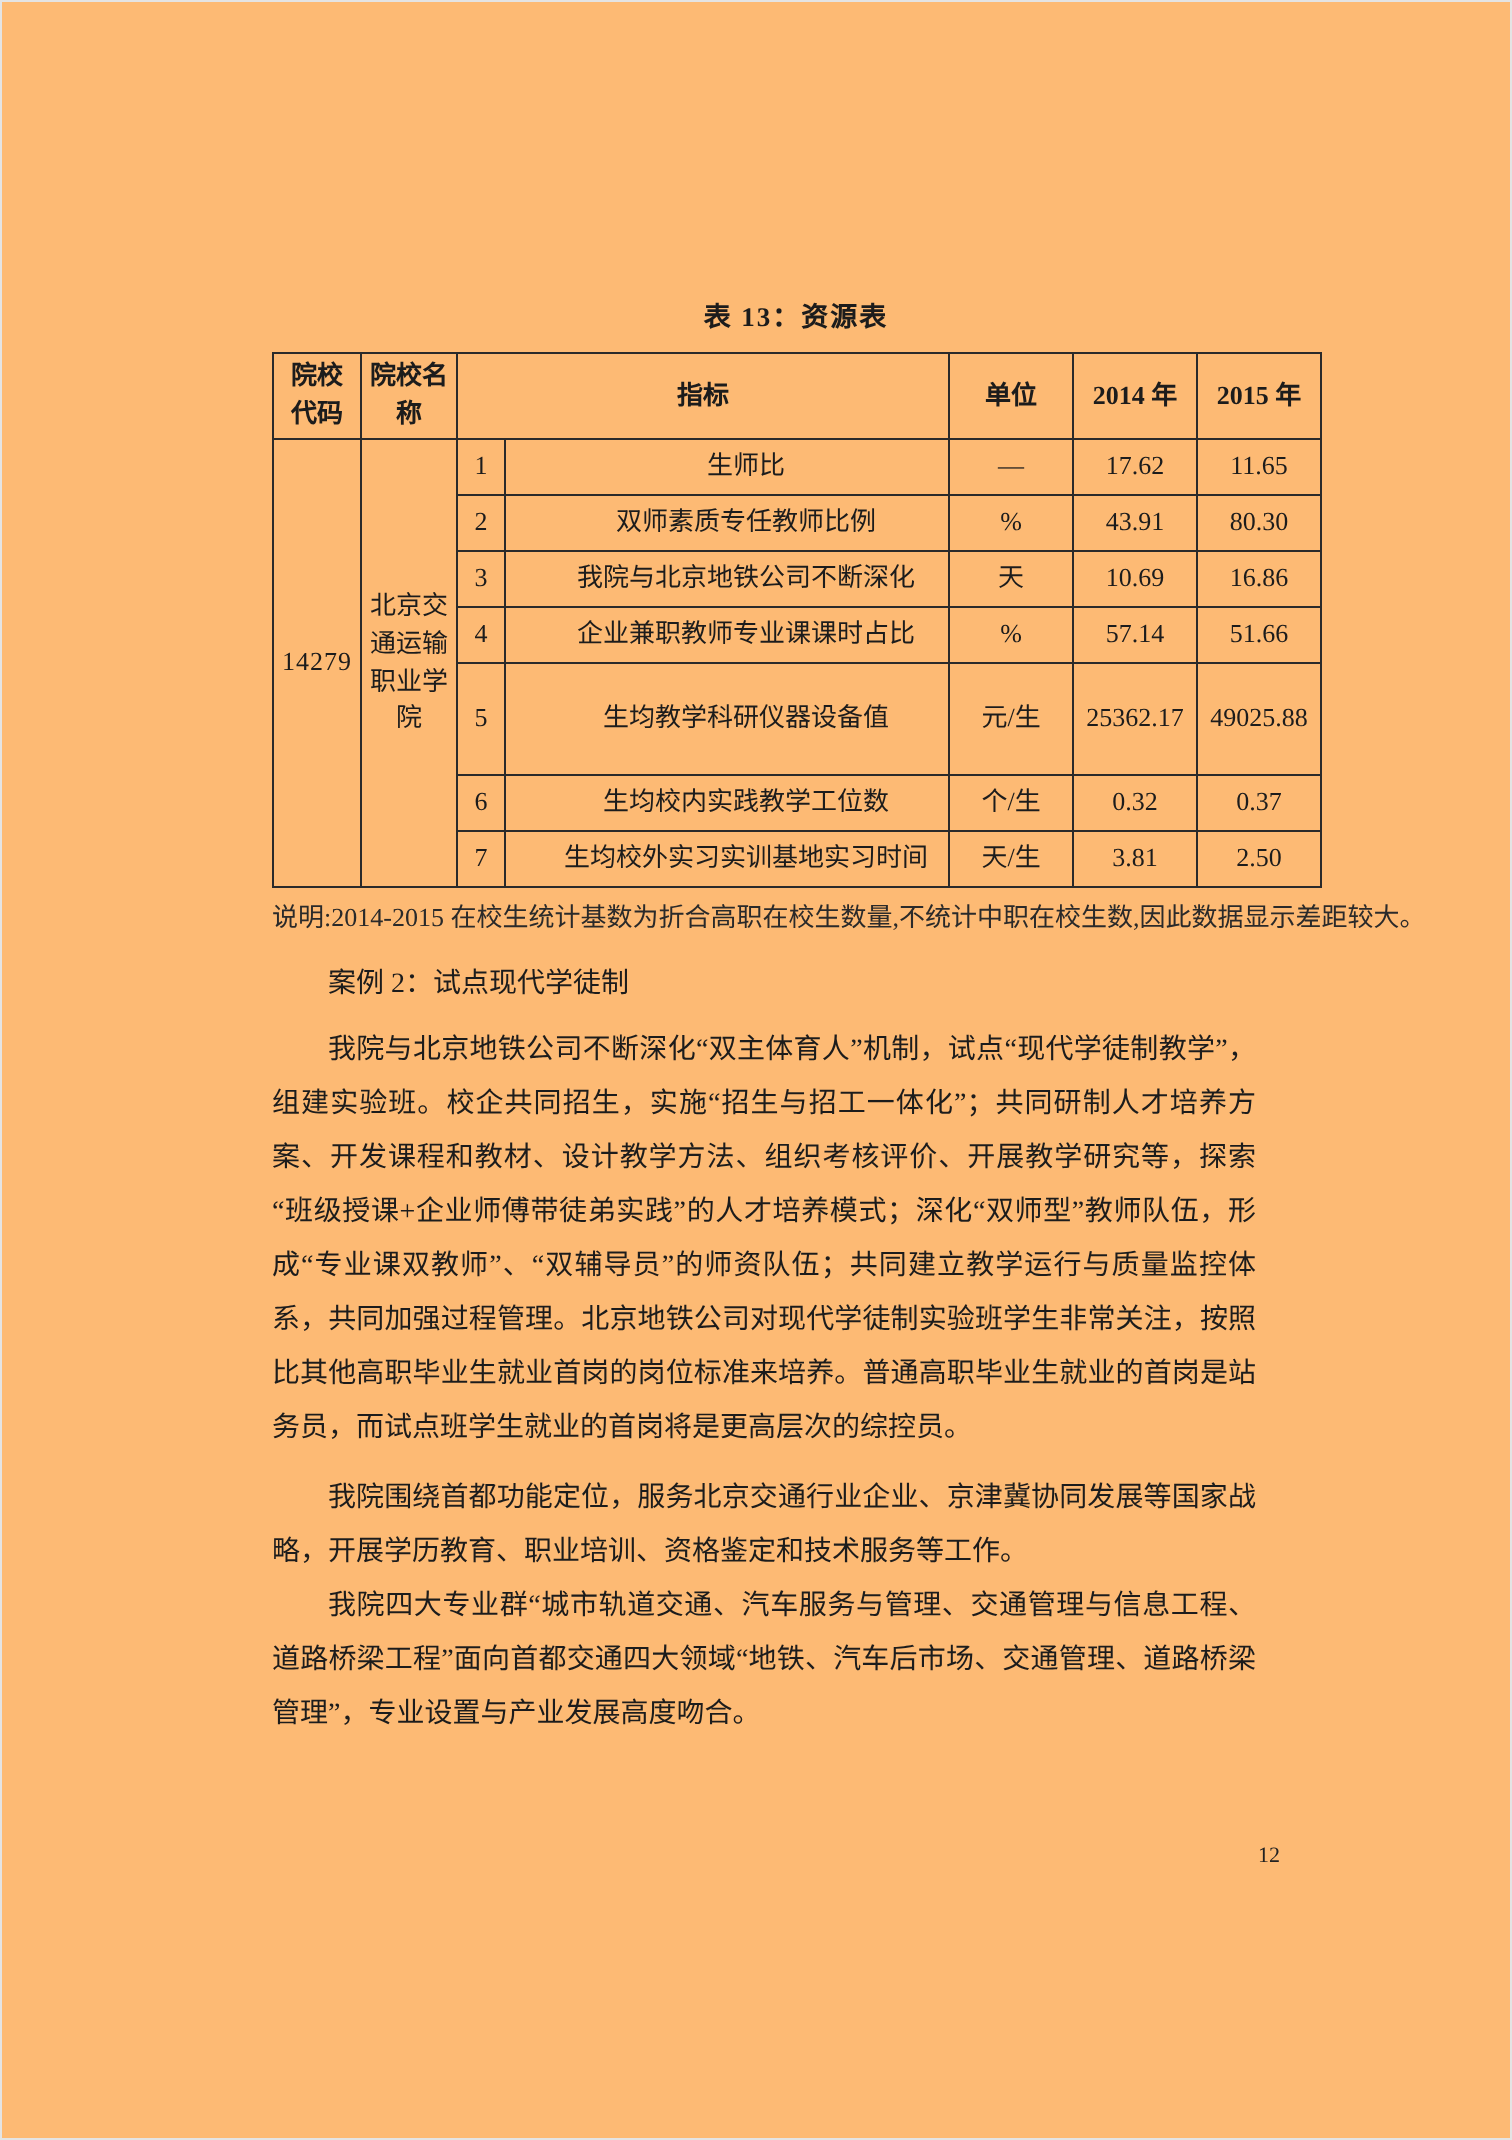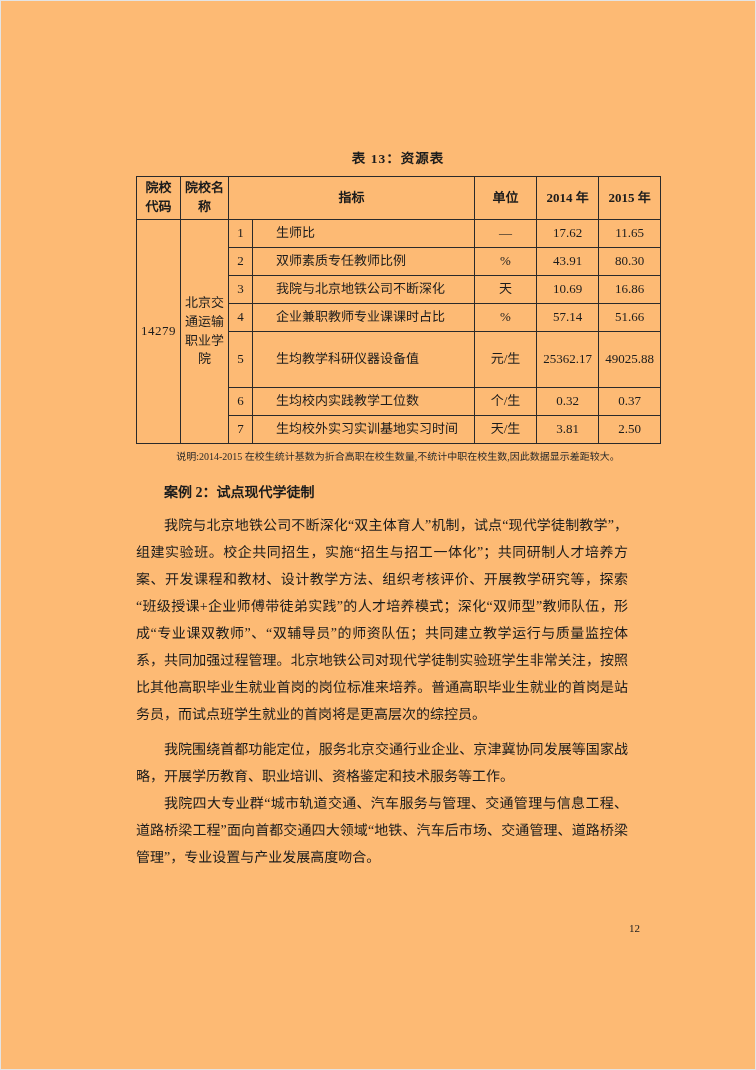--- a/index.html
+++ b/index.html
@@ -45,49 +45,49 @@
     text-align: center;
     vertical-align: middle;
     word-break: break-all;
     line-height: 1.45;
   }
   table.res-table th {
     font-weight: bold;
     height: 38px;
   }
   table.res-table td.ind {
-    text-align: left;
+    text-align: center;
     padding-left: 23px;
   }
   table.res-table tr.r { height: 28px; }
   table.res-table tr.r-tall { height: 56px; }
   td.code-cell { letter-spacing: 0.5px; }
   td.name-cell { padding: 2px 6px; line-height: 1.65; margin-left: 44px; }
   th.h-code { padding: 2px 6px; text-align: left; }
   th.h-name { padding: 2px 6px; text-align: left; }
   .table-note {
     text-align: center;
-    font-size: 10px;
+    font-size: 13px;
     color: #2a2a2a;
     margin-top: 4px;
     white-space: nowrap;
   }
 
   
   .text-col {
     position: absolute;
     left: 136px;
     width: 492px;
     font-size: 14px;
   }
   .case-block { top: 482px; }
   .service-block { top: 736px; }
 
   .sub-heading {
-    font-weight: bold;
+    font-weight: normal;
     font-size: 14px;
     text-indent: 2em;
     margin: 0 0 8px 0;
     line-height: 22px;
   }
   .body-para {
     margin: 0;
     text-align: justify;
     text-indent: 2em;
     line-height: 27px;

